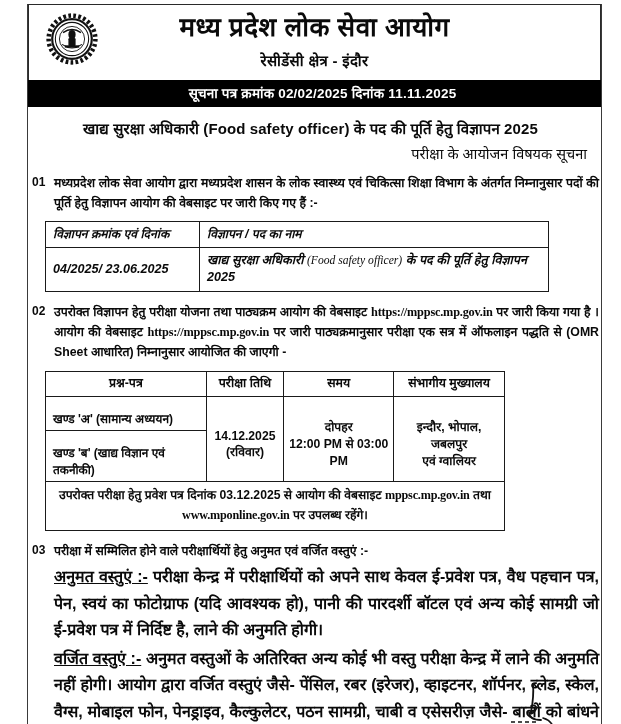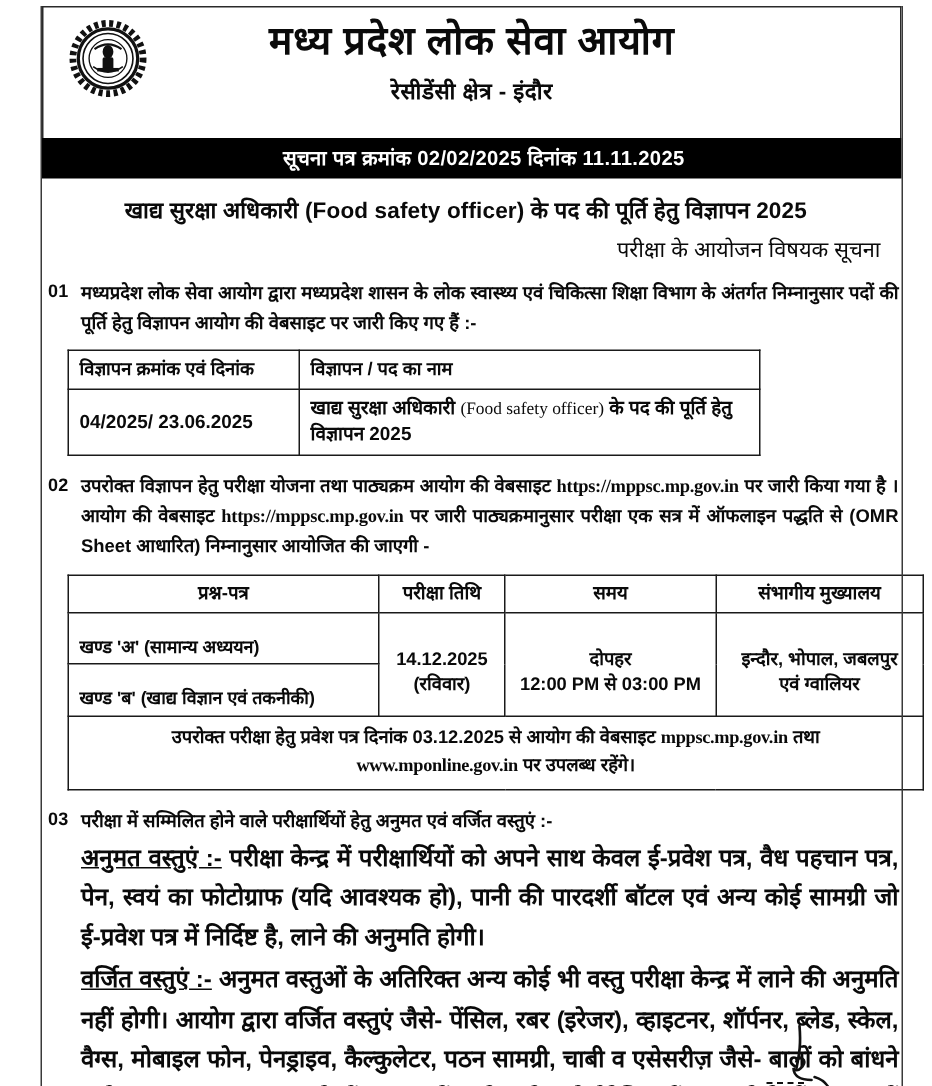--- a/index.html
+++ b/index.html
@@ -34,21 +34,21 @@
   }
 
   
   .header-band {
     position: relative;
     margin: 4px 20px 0 28px;
     border-top: 1px solid #2a2a2a;
     border-left: 1px solid #2a2a2a;
     border-right: 1px solid #2a2a2a;
     background: #fff;
-    height: 88px;
+    height: 76px;
   }
   .emblem {
     position: absolute;
     left: 16px; top: 7px;
     width: 54px; height: 54px;
   }
   .org-title {
     text-align: center;
     font-size: 26px;
     font-weight: bold;
@@ -118,39 +118,40 @@
     letter-spacing: -0.2px;
   }
 
   
   table {
     border-collapse: collapse;
     width: 100%;
   }
   .tbl-ad {
     margin: 7px 20px 0 45px;
-    width: 462px;
+    width: 504px;
     border: 1px solid #1a1a1a;
+    font-style: italic;
   }
   .tbl-ad td {
     border: 1px solid #1a1a1a;
     padding: 4px 7px 5px 7px;
     font-size: 12.2px;
     font-weight: bold;
     vertical-align: middle;
     line-height: 1.35;
   }
   .tbl-ad td.c1 { width: 154px; }
   .tbl-ad td.val { font-size: 12.6px; }
   .ad-name-small { font-weight: normal; font-size: 11.6px; font-family: "Liberation Serif", serif; text-align: center; }
 
   
   .tbl-exam {
     margin: 8px 20px 0 45px;
-    width: 571px;
+    width: 460px;
     border: 1px solid #1a1a1a;
   }
   .tbl-exam th, .tbl-exam td {
     border: 1px solid #1a1a1a;
     font-size: 12.2px;
     font-weight: bold;
     padding: 14px 4px 3px 4px;
     text-align: center;
     line-height: 1.38;
   }

